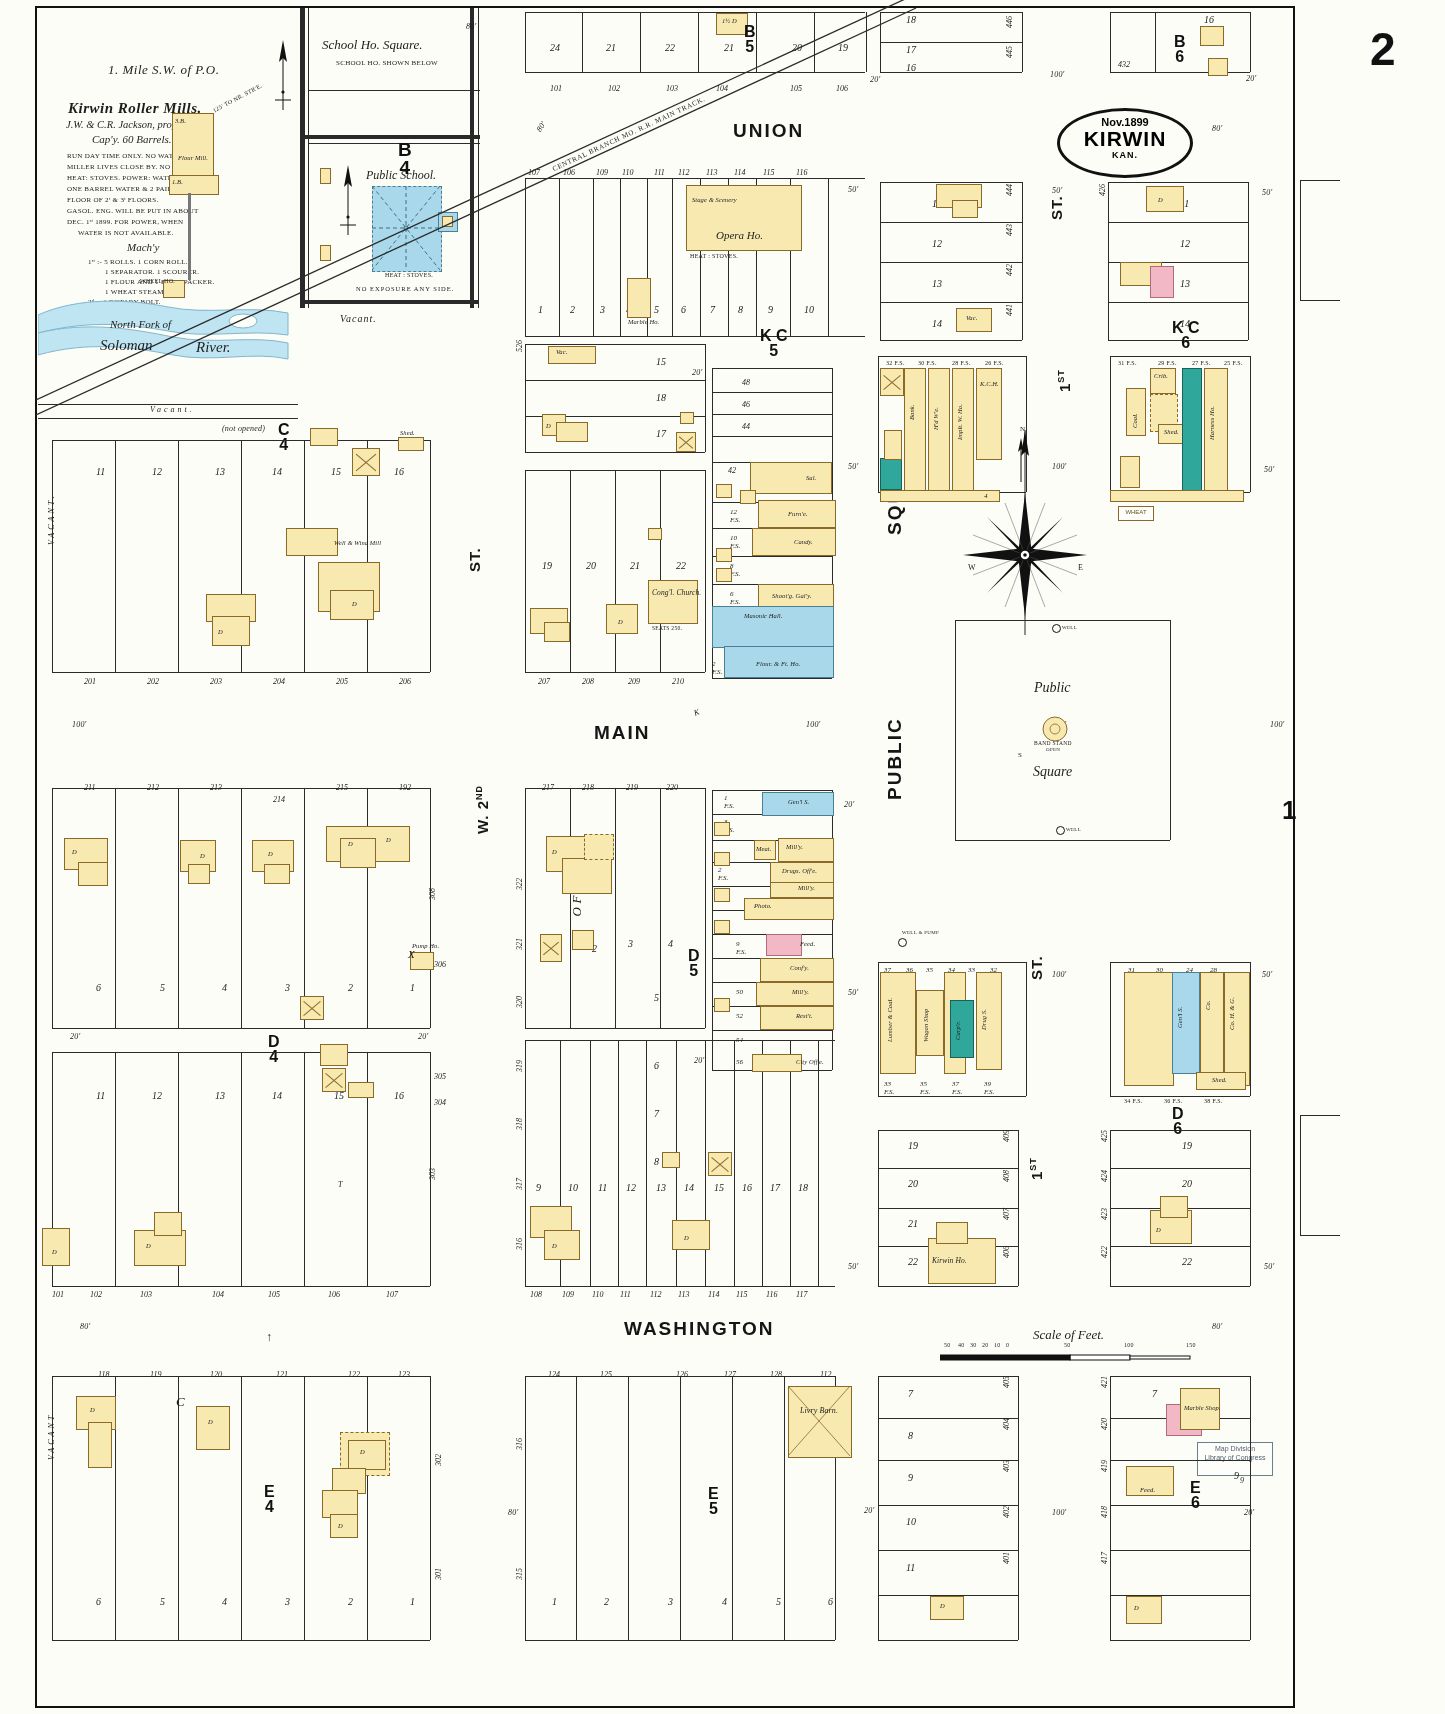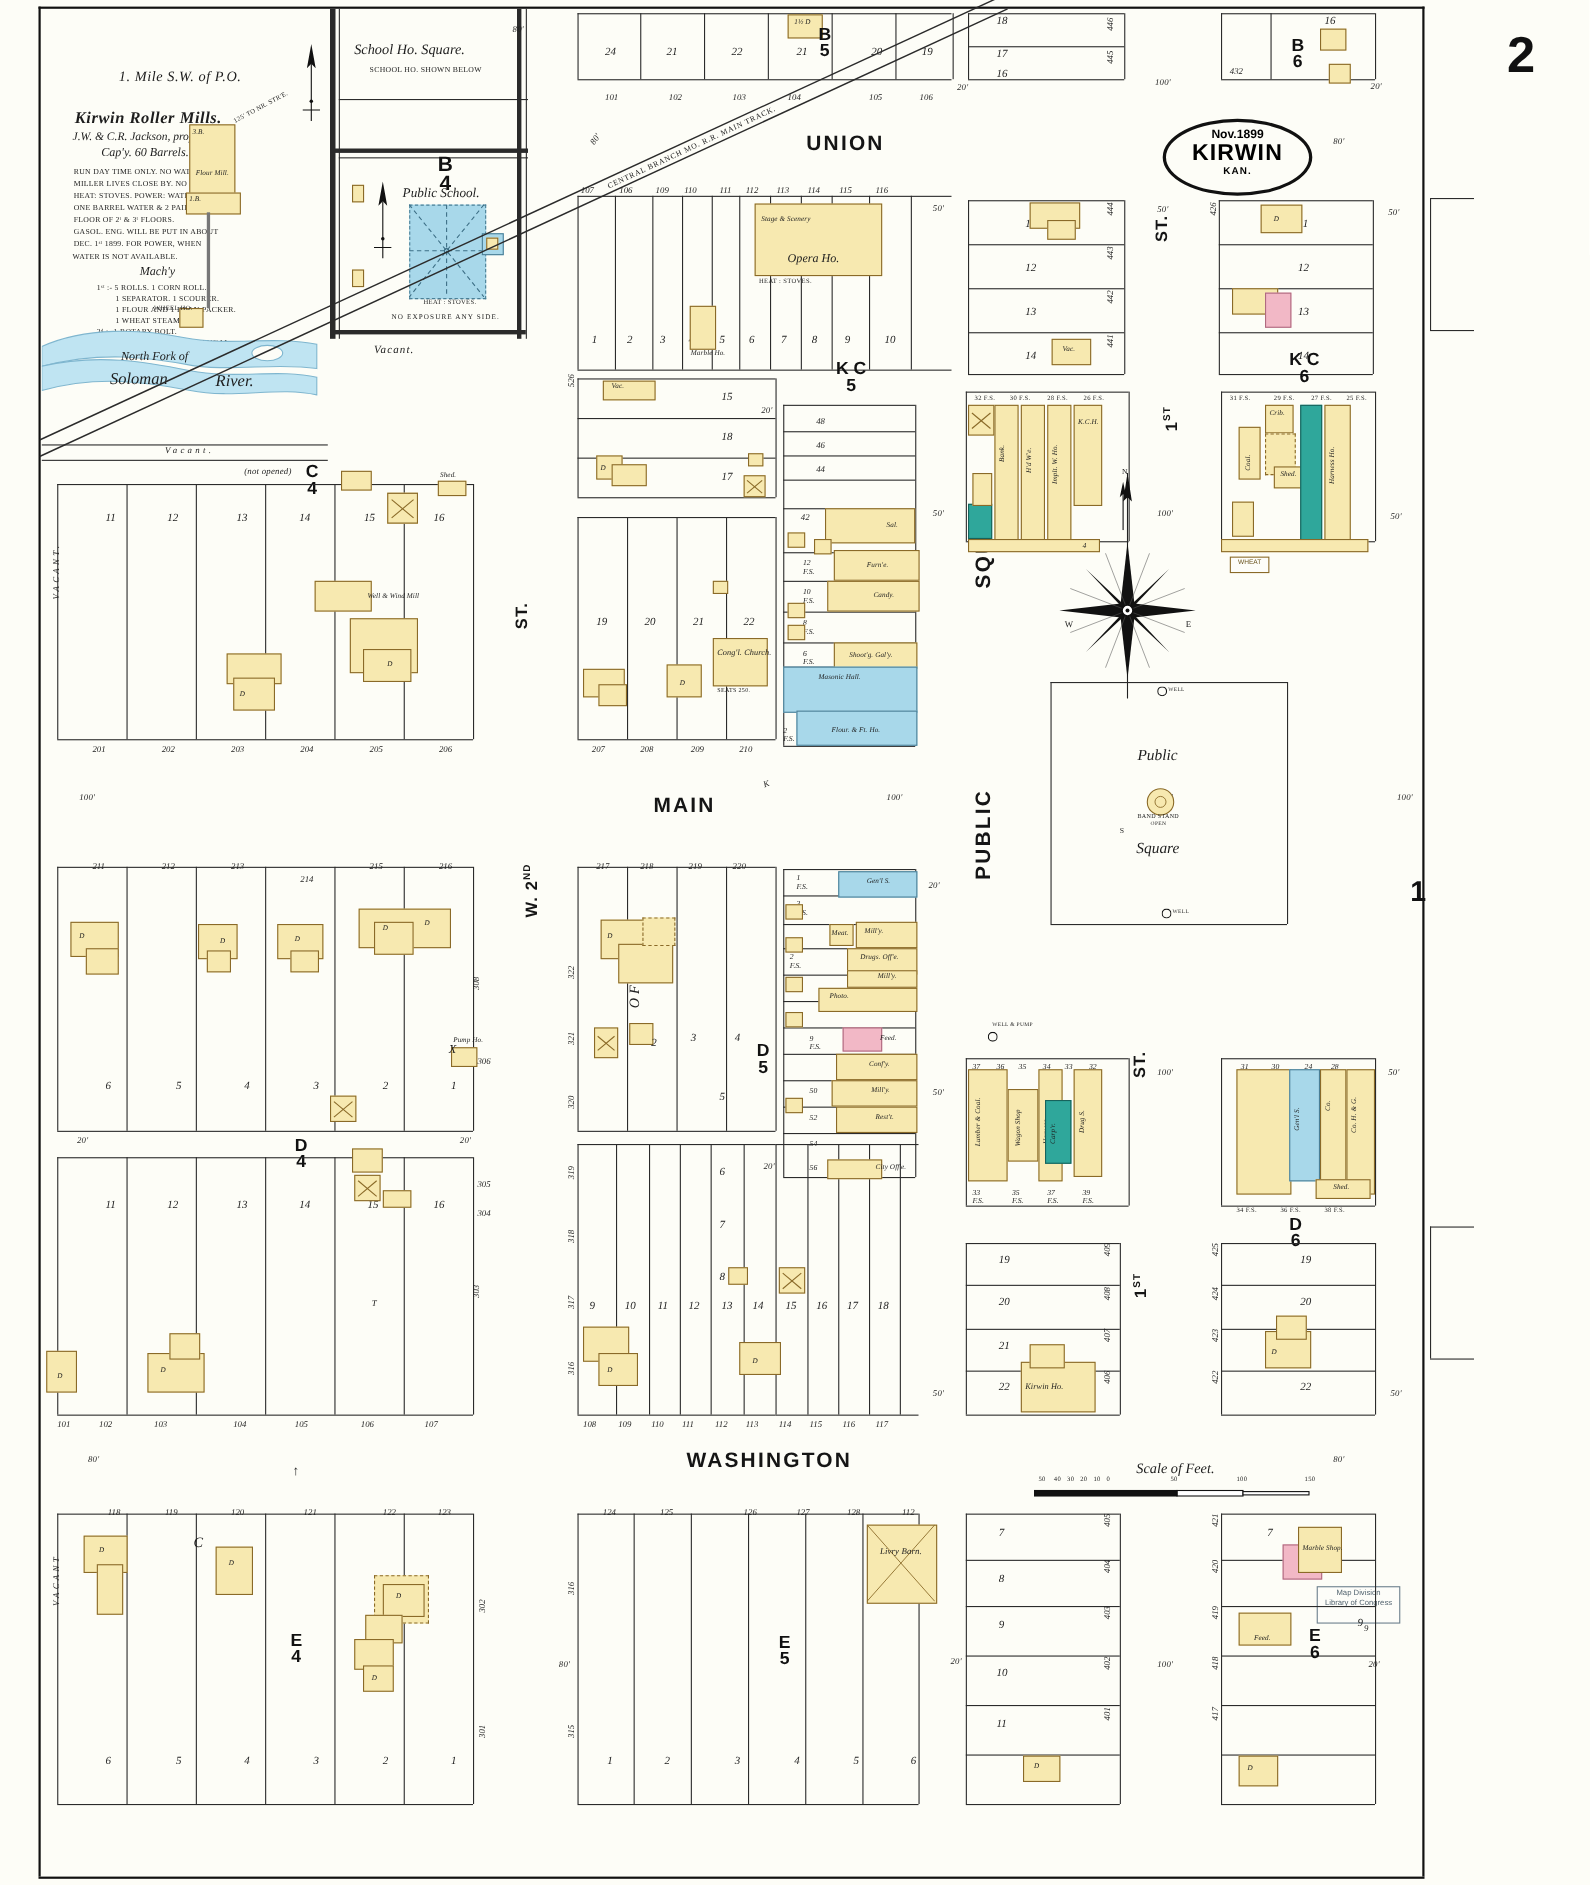--- a/index.html
+++ b/index.html
@@ -67,21 +67,21 @@
   <div class="hand" style="left:66px;top:119px;font-size:10.5px;">J.W. &amp; C.R. Jackson, propr's.</div>
   <div class="hand" style="left:92px;top:133px;font-size:11px;">Cap'y. 60 Barrels.</div>
 
   <div class="cap" style="left:67px;top:152px;">Run day time only. No watchmen.</div>
   <div class="cap" style="left:67px;top:163px;">Miller lives close by. No lights.</div>
   <div class="cap" style="left:67px;top:174px;">Heat: stoves. Power: water.</div>
   <div class="cap" style="left:67px;top:185px;">One barrel water &amp; 2 pails each</div>
   <div class="cap" style="left:67px;top:196px;">floor of 2ᵗ &amp; 3ᵗ floors.</div>
   <div class="cap" style="left:67px;top:207px;">Gasol. eng. will be put in about</div>
   <div class="cap" style="left:67px;top:218px;">Dec. 1ˢᵗ 1899. For power, when</div>
-  <div class="cap" style="left:66px;top:229px;">water is not available.</div>
+  <div class="cap" style="left:78px;top:229px;">water is not available.</div>
 
   <div class="hand" style="left:127px;top:241px;font-size:11px;">Mach'y</div>
   <div class="cap" style="left:88px;top:258px;">1ˢᵗ :- 5 rolls. 1 corn roll.</div>
   <div class="cap" style="left:105px;top:268px;">1 separator. 1 scourer.</div>
   <div class="cap" style="left:105px;top:278px;">1 flour and 1 bran packer.</div>
   <div class="cap" style="left:105px;top:288px;">1 wheat steamer.</div>
   <div class="cap" style="left:88px;top:298px;">2ᵈ :- 1 rotary bolt.</div>
   <div class="cap" style="left:88px;top:308px;">3ᵈ :- 2 purifiers. 1 centrifugal</div>
   <div class="cap" style="left:105px;top:318px;">reel. 1 round reel.</div>
 
@@ -594,21 +594,21 @@
   <div class="ln vl" style="left:178px;top:788px;height:240px;"></div>
   <div class="ln vl" style="left:241px;top:788px;height:240px;"></div>
   <div class="ln vl" style="left:304px;top:788px;height:240px;"></div>
   <div class="ln vl" style="left:367px;top:788px;height:240px;"></div>
   <div class="ln vl" style="left:430px;top:788px;height:240px;"></div>
   <div class="num sm" style="left:84px;top:783px;">211</div>
   <div class="num sm" style="left:147px;top:783px;">212</div>
   <div class="num sm" style="left:210px;top:783px;">213</div>
   <div class="num sm" style="left:273px;top:783px;margin-top:12px;">214</div>
   <div class="num sm" style="left:336px;top:783px;">215</div>
-  <div class="num sm" style="left:399px;top:783px;">216</div>
+  <div class="num sm" style="left:399px;top:783px;">192</div>
   <div class="num" style="left:96px;top:982px;">6</div>
   <div class="num" style="left:160px;top:982px;">5</div>
   <div class="num" style="left:222px;top:982px;">4</div>
   <div class="num" style="left:285px;top:982px;">3</div>
   <div class="num" style="left:348px;top:982px;">2</div>
   <div class="num" style="left:410px;top:982px;">1</div>
   <div class="bldg" style="left:64px;top:838px;width:42px;height:30px;"></div>
   <div class="bldg" style="left:78px;top:862px;width:28px;height:22px;"></div>
   <div class="hand t2" style="left:72px;top:848px;">D</div>
   <div class="bldg" style="left:180px;top:840px;width:34px;height:30px;"></div>

